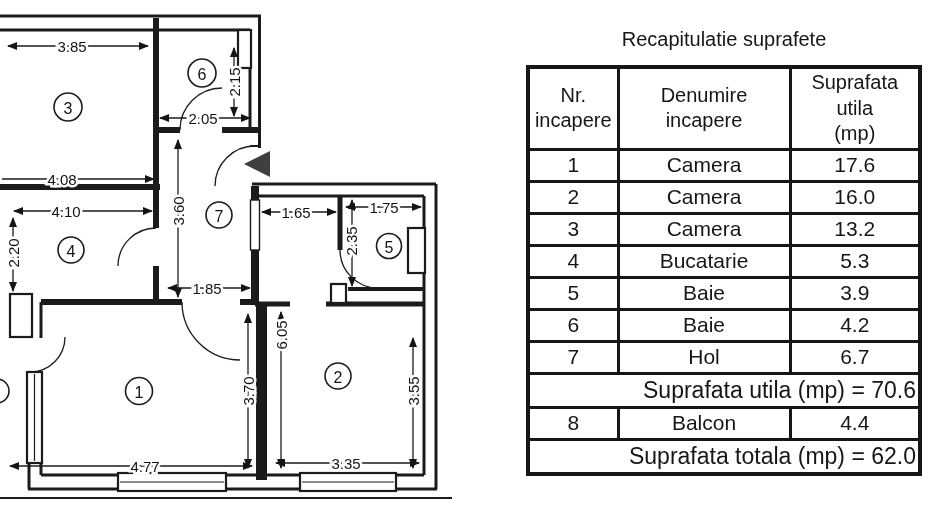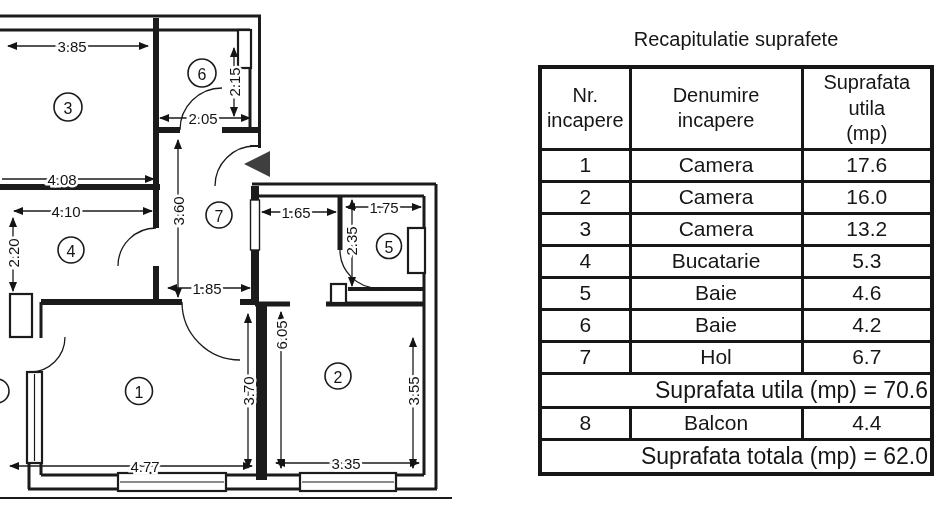--- a/index.html
+++ b/index.html
@@ -10,21 +10,21 @@
   .plan{position:absolute;left:0;top:0;}
   svg .w{stroke:#1b1b1b;fill:none;stroke-linecap:butt;}
   svg .door{stroke:#1b1b1b;stroke-width:1.3;fill:none;}
   svg .dl{stroke:#1b1b1b;stroke-width:1.3;fill:none;}
   svg .win{fill:#ffffff;stroke:#1b1b1b;stroke-width:2.2;}
   svg .dt{font-size:15px;fill:#141414;paint-order:stroke;stroke:#ffffff;stroke-width:5px;
           text-anchor:middle;dominant-baseline:central;font-family:"Liberation Sans",sans-serif;}
   svg .rc{fill:#ffffff;stroke:#1b1b1b;stroke-width:1.6;}
   svg .rt{font-size:16px;fill:#141414;text-anchor:middle;dominant-baseline:central;
           font-family:"Liberation Sans",sans-serif;}
-  .tablewrap{position:absolute;left:536px;top:28px;width:400px;}
+  .tablewrap{position:absolute;left:524px;top:28px;width:400px;}
   .rtitle{text-align:center;font-size:20px;font-weight:400;margin:0 0 14px 0;color:#161616;}
   table.recap{border-collapse:collapse;width:392px;margin:12px auto;table-layout:fixed;border:4px solid #161616;}
   table.recap td,table.recap th{
     border:3px solid #161616;text-align:center;vertical-align:middle;
     padding:1px 2px;font-weight:400;color:#161616;background:#fff;
   }
   table.recap th{font-size:20px;height:70px;line-height:1.28;}
   table.recap td{font-size:21px;height:27px;}
   table.recap tr.sumrow td{font-size:23px;height:29px;text-align:right;}
   col.c1{width:90px;} col.c2{width:172px;} col.c3{width:130px;}
@@ -243,21 +243,21 @@
           <td>13.2</td>
         </tr>
     <tr>
           <td>4</td>
           <td>Bucatarie</td>
           <td>5.3</td>
         </tr>
     <tr>
           <td>5</td>
           <td>Baie</td>
-          <td>4.6</td>
+          <td>3.9</td>
         </tr>
     <tr>
           <td>6</td>
           <td>Baie</td>
           <td>4.2</td>
         </tr>
     <tr>
           <td>7</td>
           <td>Hol</td>
           <td>6.7</td>

